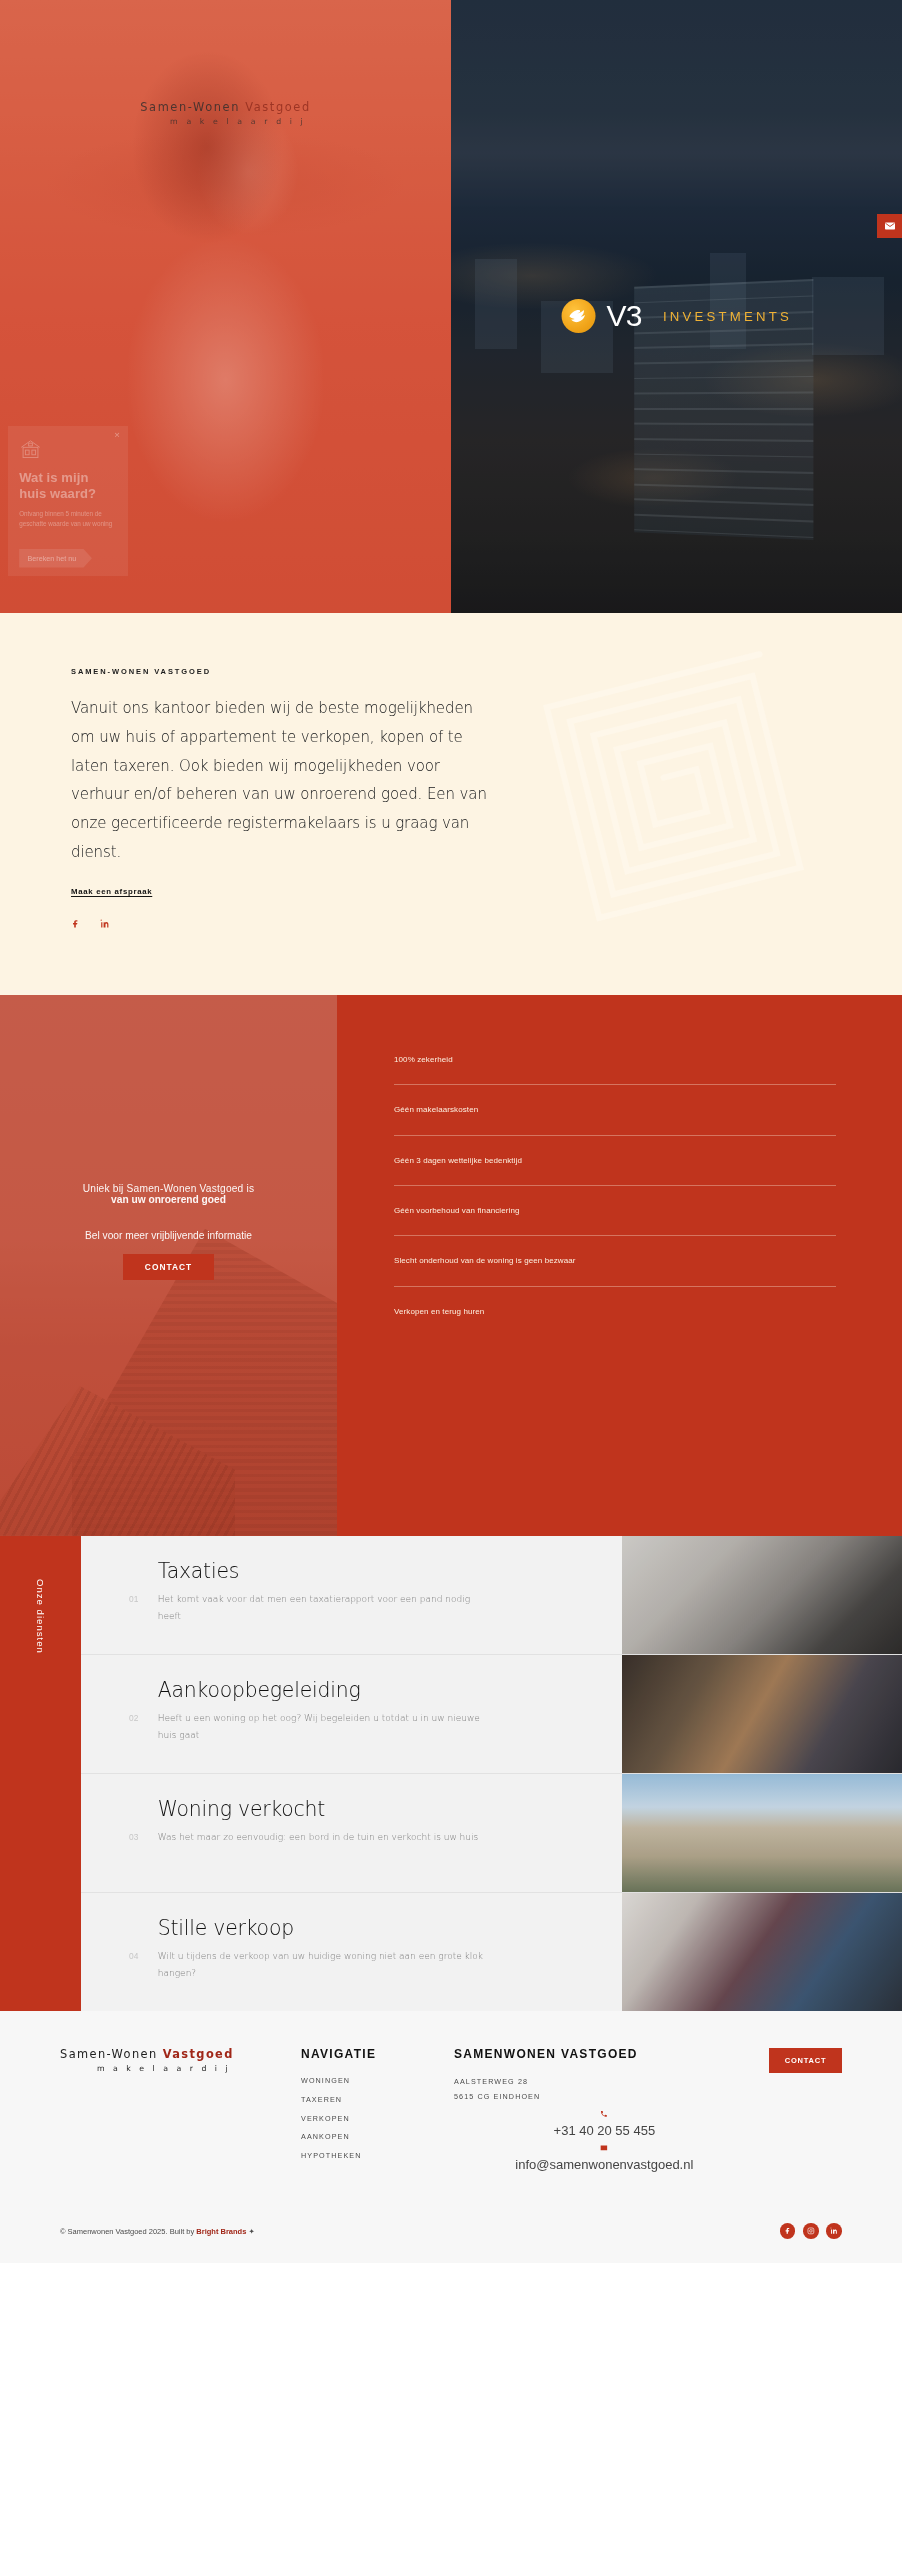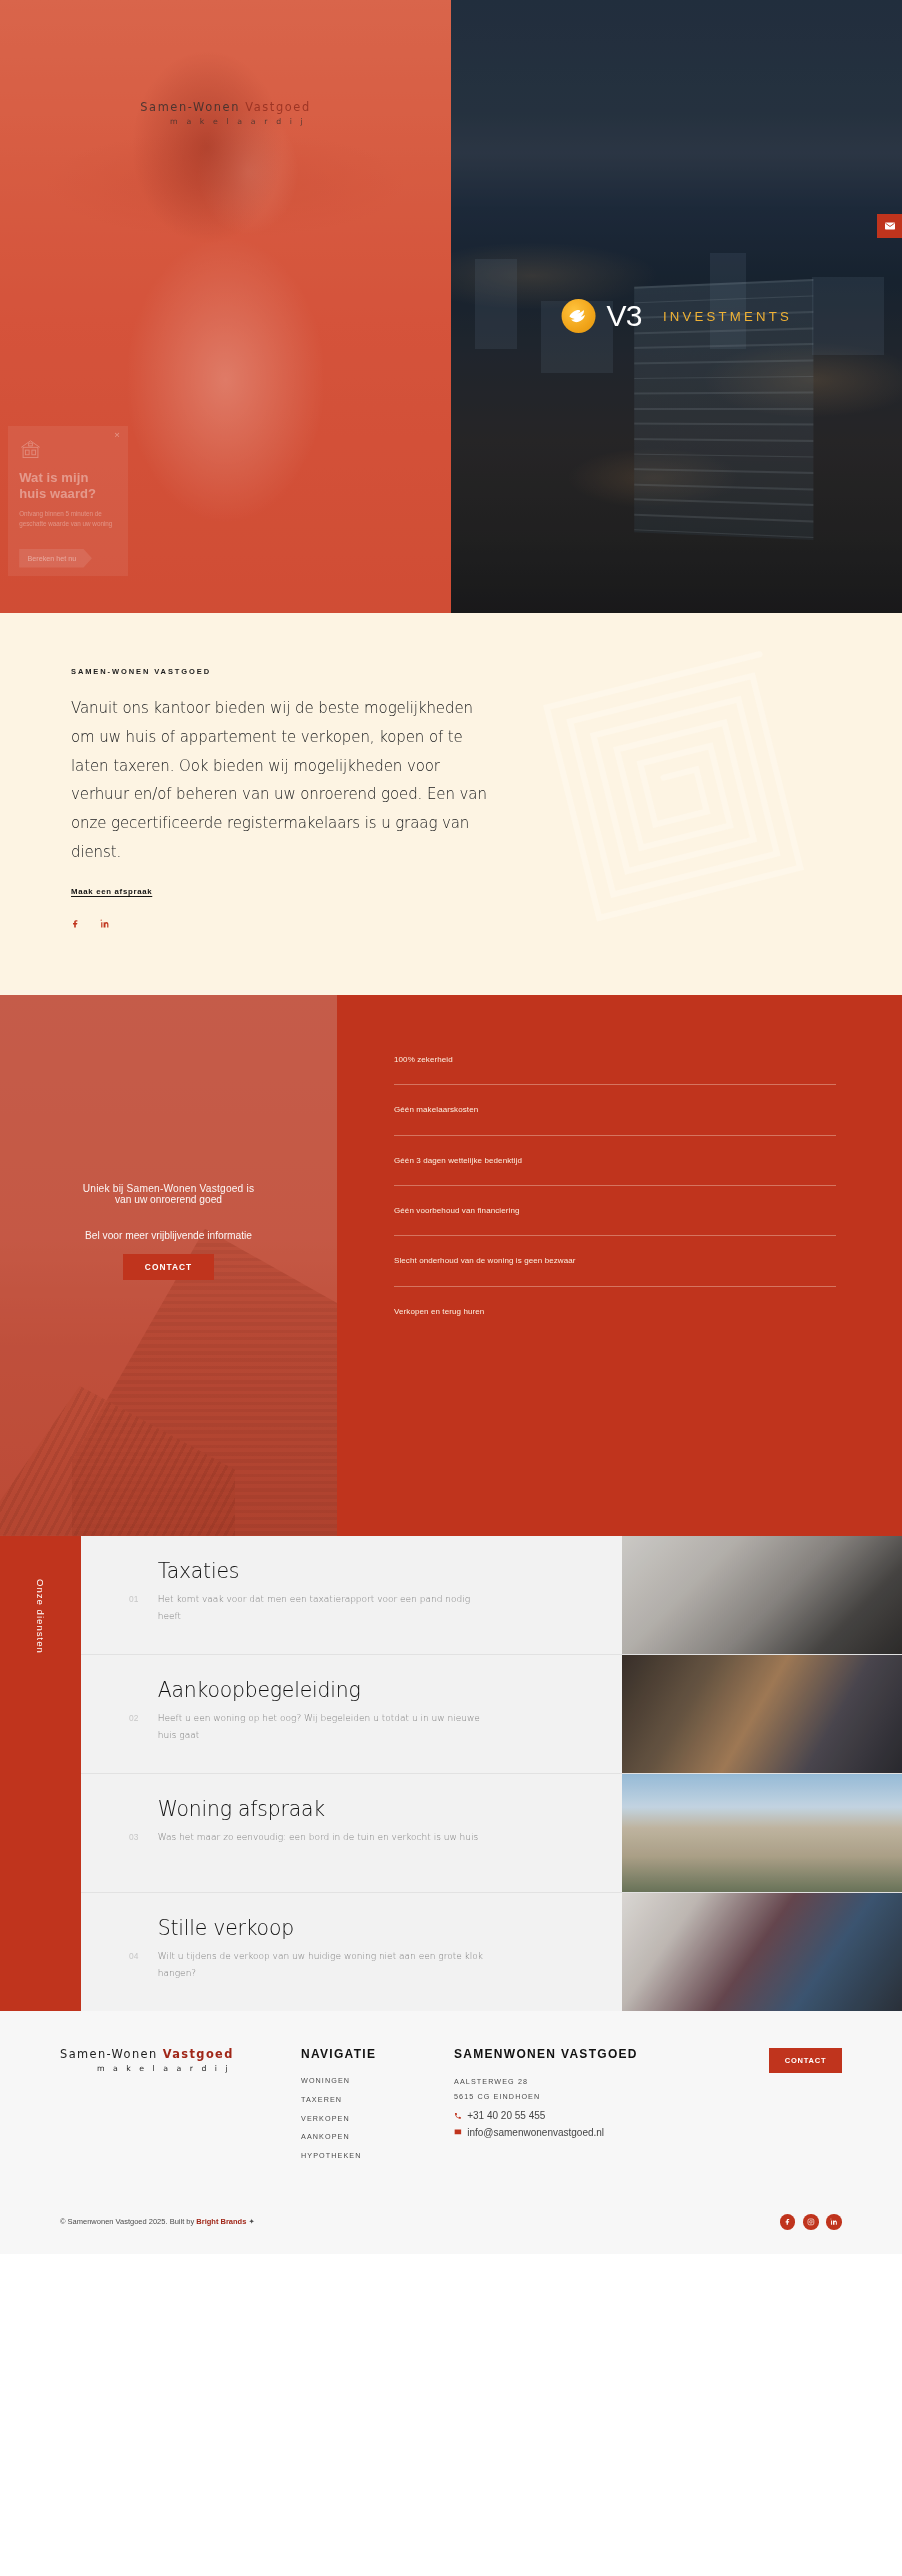--- a/index.html
+++ b/index.html
@@ -174,21 +174,21 @@
     clip-path: polygon(40% 0, 100% 56%, 100% 100%, 0 100%);
   }
   .direct-left .veil { position: absolute; inset: 0; background: rgba(192,52,29,.40); }
   .direct-left .inner {
     position: relative; z-index: 3; text-align: center; padding-top: 188px; color: #fff;
   }
   .direct-left .d-kicker { font-size: 10.2px; font-weight: 300; letter-spacing: 0.2px; opacity: .95; }
   .direct-left .d-title {
     font-size: 28px; font-weight: bold; letter-spacing: 0.2px; margin: 5.4px 0 6px;
   }
-  .direct-left .d-sub { font-size: 10.2px; font-weight: 400; opacity: .95; }
+  .direct-left .d-sub { font-size: 10.2px; font-weight: 700; opacity: .95; }
   .direct-left .d-call { font-size: 10.2px; font-weight: 300; margin-top: 25px; opacity: .95; }
   .direct-left .d-btn {
     display: inline-block; margin-top: 13.2px; background: #c0341d; color: #fff;
     font-size: 8.4px; font-weight: bold; letter-spacing: 1px; padding: 7.8px 21.7px;
     border: none; cursor: pointer;
   }
 
   .direct-right { flex: 1; padding: 60px 66px 0 57px; }
   .benefit {
     font-size: 8px; color: #fdf0e0; font-weight: 300; letter-spacing: 0.1px;
@@ -238,21 +238,21 @@
   .f-logo .l1 { font-family: "DejaVu Sans", sans-serif; font-size: 11.4px; letter-spacing: 1.4px; color: #1e1e1e; }
   .f-logo .l1 .accent { color: #a02718; font-weight: bold; }
   .f-logo .l2 { font-family: "DejaVu Sans", sans-serif; font-size: 7.8px; letter-spacing: 3px; color: #1e1e1e; margin-top: 3px; padding-left: 37px; }
   .f-nav { width: 153px; }
   .f-head { font-size: 12px; font-weight: bold; letter-spacing: 1.3px; color: #111; margin-bottom: 13.2px; }
   .f-nav ul { list-style: none; }
   .f-nav li { margin-bottom: 7.8px; }
   .f-nav a { font-size: 7.2px; letter-spacing: 1.1px; color: #4a4a4a; text-decoration: none; }
   .f-contact { flex: 1; }
   .f-addr { font-size: 7.2px; letter-spacing: 1.1px; color: #4a4a4a; line-height: 2.1; margin-bottom: 6px; }
-  .f-line { display: flex; align-items: center; gap: 5.4px; font-size: 10px; color: #444; margin-bottom: 5.4px; }
+  .f-line { display: flex; align-items: center; gap: 5.4px; font-size: 13px; color: #444; margin-bottom: 5.4px; flex-direction: column; }
   .f-line svg { width: 7.8px; height: 7.8px; color: #c0341d; flex: none; }
   .f-cta {
     background: #c0341d; color: #fff; border: none; font-size: 7.5px; font-weight: bold;
     letter-spacing: 0.8px; padding: 7.8px 15.6px; cursor: pointer; margin-left: 14.4px; margin-top: 1.2px;
   }
   .footer-bottom {
     margin-top: 46px; display: flex; align-items: center; justify-content: space-between;
   }
   .f-copy { font-size: 7.5px; color: #4c4c4c; }
   .f-copy b { color: #a02718; }
@@ -397,21 +397,21 @@
       </div>
       <div class="service-img si-2">
           <div class="ov"></div>
         </div>
     </div>
 
     <div class="service-row">
       <div class="service-text">
         <div class="service-num">03</div>
         <div>
-          <div class="service-title">Woning afspraak</div>
+          <div class="service-title">Woning verkocht</div>
           <div class="service-desc">Was het maar zo eenvoudig: een bord in de tuin en verkocht is uw huis</div>
         </div>
       </div>
       <div class="service-img si-3">
           <div class="ov"></div>
         </div>
     </div>
 
     <div class="service-row">
       <div class="service-text">

